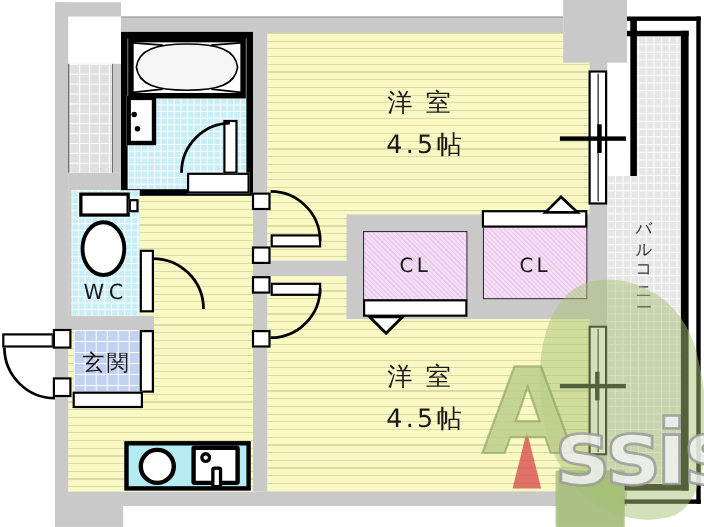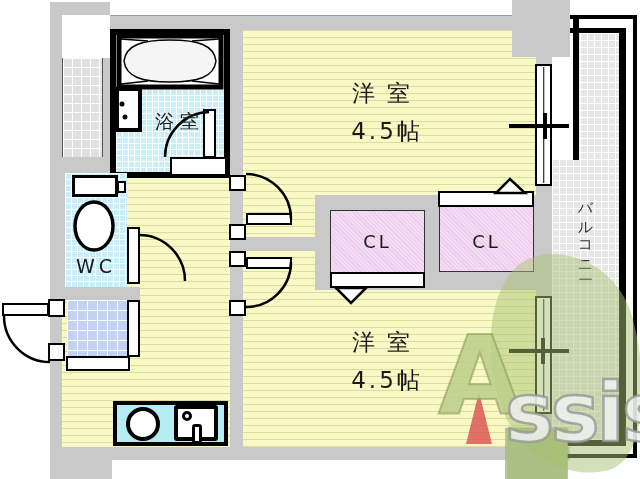--- a/index.html
+++ b/index.html
@@ -129,22 +129,22 @@
     <ellipse cx="94" cy="226" rx="19" ry="24" fill="#fff" stroke="#000" stroke-width="3.5"></ellipse>
     <path d="M4,316 A46,46 0 0 0 50,362" fill="none" stroke="#000" stroke-width="2.5"></path>
     <path d="M165,157 A45,45 0 0 1 209,112" fill="none" stroke="#000" stroke-width="2.5"></path>
     <path d="M139,235 A46,46 0 0 1 185,281" fill="none" stroke="#000" stroke-width="2.5"></path>
     <path d="M291,219 A45,45 0 0 0 246,174" fill="none" stroke="#000" stroke-width="2.5"></path>
     <path d="M291,262 A45,45 0 0 1 246,307" fill="none" stroke="#000" stroke-width="2.5"></path>
     <path d="M336,288 L366,288 L351,303 Z" fill="#fff" stroke="#000" stroke-width="2.5"></path>
     <path d="M496,193 L525,193 L510,179 Z" fill="#fff" stroke="#000" stroke-width="2.5"></path>
   </svg>
 
-  <div class="a label" style="left:143px;top:109px;width:74px;height:26px;font-size:19px;letter-spacing:6px;">浴室</div>
   <div class="a label" style="left:65px;top:253px;width:62px;height:26px;font-size:19px;letter-spacing:4px;">WC</div>
+  <div class="a label" style="left:67px;top:316px;width:60px;height:26px;font-size:20px;letter-spacing:2px;">玄関</div>
   <div class="a label" style="left:243px;top:78px;width:288px;height:30px;font-size:23px;letter-spacing:12px;">洋室</div>
   <div class="a label" style="left:243px;top:115px;width:288px;height:32px;font-size:23px;letter-spacing:3px;">4.5帖</div>
   <div class="a label" style="left:243px;top:327px;width:288px;height:30px;font-size:23px;letter-spacing:12px;">洋室</div>
   <div class="a label" style="left:243px;top:364px;width:288px;height:32px;font-size:23px;letter-spacing:3px;">4.5帖</div>
   <div class="a label" style="left:330px;top:229px;width:95px;height:24px;font-size:18px;letter-spacing:3px;">CL</div>
   <div class="a label" style="left:439px;top:229px;width:95px;height:24px;font-size:18px;letter-spacing:3px;">CL</div>
   <div class="a v-label" style="left:572px;top:175px;width:26px;height:115px;font-size:15px;letter-spacing:3px;">バルコニー</div>
 
   <div class="a" style="left:492px;top:252px;width:150px;height:225px;background:rgba(167,193,115,.5);
               border-radius:47% 53% 40% 60% / 55% 38% 62% 45%;transform:rotate(-14deg);"></div>

